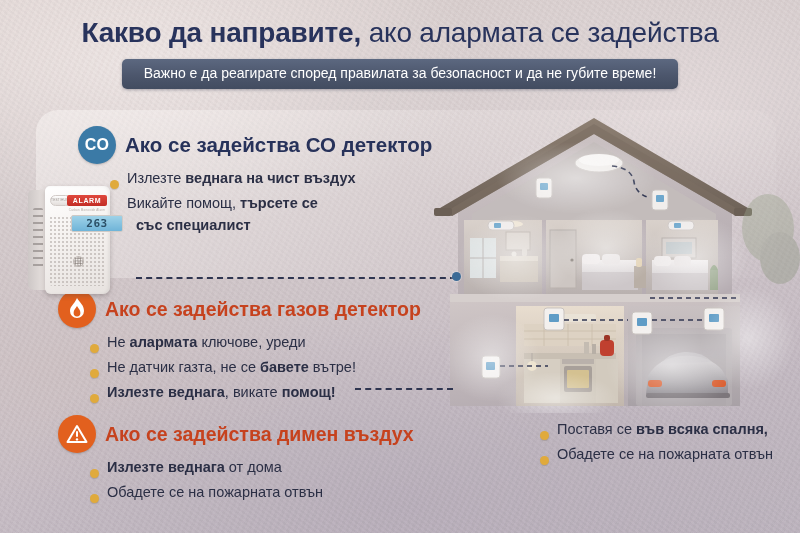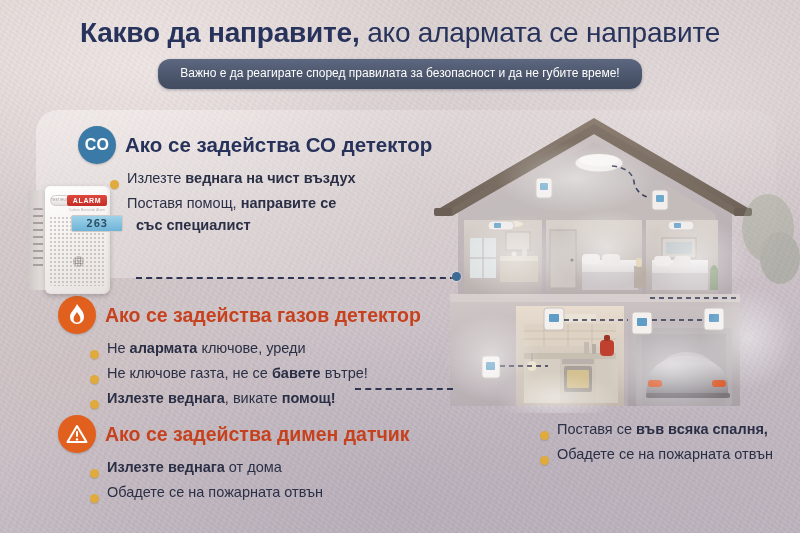--- a/index.html
+++ b/index.html
@@ -59,24 +59,24 @@
     letter-spacing: -0.2px;
     white-space: nowrap;
   }
   .title .strong { font-weight: 700; }
   .title .light  { font-weight: 400; }
 
   .subtitle-pill {
     display: inline-block;
     margin-top: 9px;
     padding: 6px 22px 7px;
-    border-radius: 12px;
+    border-radius: 5px;
     background: linear-gradient(180deg, #5c6880 0%, #4c566c 55%, #424c60 100%);
     color: #ffffff;
-    font-size: 12px;
+    font-size: 14px;
     line-height: 17px;
     font-weight: 400;
     white-space: nowrap;
     box-shadow: 0 1px 3px rgba(40,45,70,0.35);
   }
 
   
   .co-panel {
     position: absolute;
     left: 36px;  top: 110px;
@@ -150,21 +150,21 @@
     border-radius: 50%;
     background: #e0aa3c;
     margin-top: 6px;
     box-shadow: 0 1px 1px rgba(80,60,20,0.2);
   }
   .bullet .txt b { font-weight: 700; }
   .bullet.indent { padding-left: 26px; margin-top: 1px; }
 
   
   #sec-co        { left: 66px;  top: 126px; }
-  #sec-gas       { left: 46px;  top: 296px; }
+  #sec-gas       { left: 46px;  top: 290px; }
   #sec-smoke-l   { left: 46px;  top: 415px; }
   #sec-smoke-r   { left: 496px; top: 415px; }
 
   #sec-co .sec-title  { font-size: 20.5px; }
   #sec-smoke-r .sec-title { font-size: 19px; letter-spacing: 0.2px; }
 
   
   .device {
     position: absolute;
     left: 28px; top: 186px;
@@ -284,21 +284,21 @@
     box-shadow: 0 0 0 1px rgba(255,255,255,0.25);
   }
 </style>
 </head>
 <body>
 
 <div id="poster">
 
   <div class="header">
     <div class="title">
-      <span class="strong">Какво да направите,</span><span class="light"> ако алармата се направите</span>
+      <span class="strong">Какво да направите,</span><span class="light"> ако алармата се задейства</span>
     </div>
     <div class="subtitle-pill">Важно е да реагирате според правилата за безопасност и да не губите време!</div>
   </div>
 
   <div class="co-panel"></div>
 
   <div class="house-wrap">
     <svg width="404" height="305" viewBox="0 0 404 305" xmlns="http://www.w3.org/2000/svg">
       <defs>
         <linearGradient id="roofG" x1="0" y1="0" x2="0" y2="1">
@@ -506,21 +506,21 @@
       </div>
       <div class="sec-title navy">Ако се задейства СО детектор</div>
     </div>
     <div class="bullets">
       <div class="bullet">
         <span class="dot"></span>
         <span class="txt"><span>Излезте </span><b>веднага на чист въздух</b></span>
       </div>
       <div class="bullet">
         <span class="dot" style="visibility:hidden"></span>
-        <span class="txt"><span>Поставя помощ, </span><b>направите се</b></span>
+        <span class="txt"><span>Викайте помощ, </span><b>търсете се</b></span>
       </div>
       <div class="bullet indent">
 
         <span class="txt"><b>със специалист</b></span>
       </div>
     </div>
   </div>
 
   <div class="section" id="sec-gas">
     <div class="sec-head">
@@ -532,39 +532,39 @@
       </div>
       <div class="sec-title red">Ако се задейства газов детектор</div>
     </div>
     <div class="bullets">
       <div class="bullet">
         <span class="dot"></span>
         <span class="txt"><span>Не </span><b>алармата</b><span> ключове, уреди</span></span>
       </div>
       <div class="bullet">
         <span class="dot"></span>
-        <span class="txt"><span>Не ключове газта, не се </span><b>бавете</b><span> вътре!</span></span>
+        <span class="txt"><span>Не датчик газта, не се </span><b>бавете</b><span> вътре!</span></span>
       </div>
       <div class="bullet">
         <span class="dot"></span>
         <span class="txt"><b>Излезте веднага</b><span>, викате </span><b>помощ!</b></span>
       </div>
     </div>
   </div>
 
   <div class="section" id="sec-smoke-l">
     <div class="sec-head">
       <div class="badge orange">
         <svg width="22" height="20" viewBox="0 0 22 20">
           <path d="M11 2 L20.5 18 L1.5 18 Z" fill="none" stroke="#ffffff" stroke-width="2" stroke-linejoin="round"></path>
           <rect x="10" y="7" width="2" height="6" rx="1" fill="#ffffff"></rect>
           <circle cx="11" cy="15.4" r="1.2" fill="#ffffff"></circle>
         </svg>
       </div>
-      <div class="sec-title red">Ако се задейства димен датчик</div>
+      <div class="sec-title red">Ако се задейства димен въздух</div>
     </div>
     <div class="bullets">
       <div class="bullet">
         <span class="dot"></span>
         <span class="txt"><b>Излезте веднага</b><span> от дома</span></span>
       </div>
       <div class="bullet">
         <span class="dot"></span>
         <span class="txt">Обадете се на пожарната отвън</span>
       </div>

